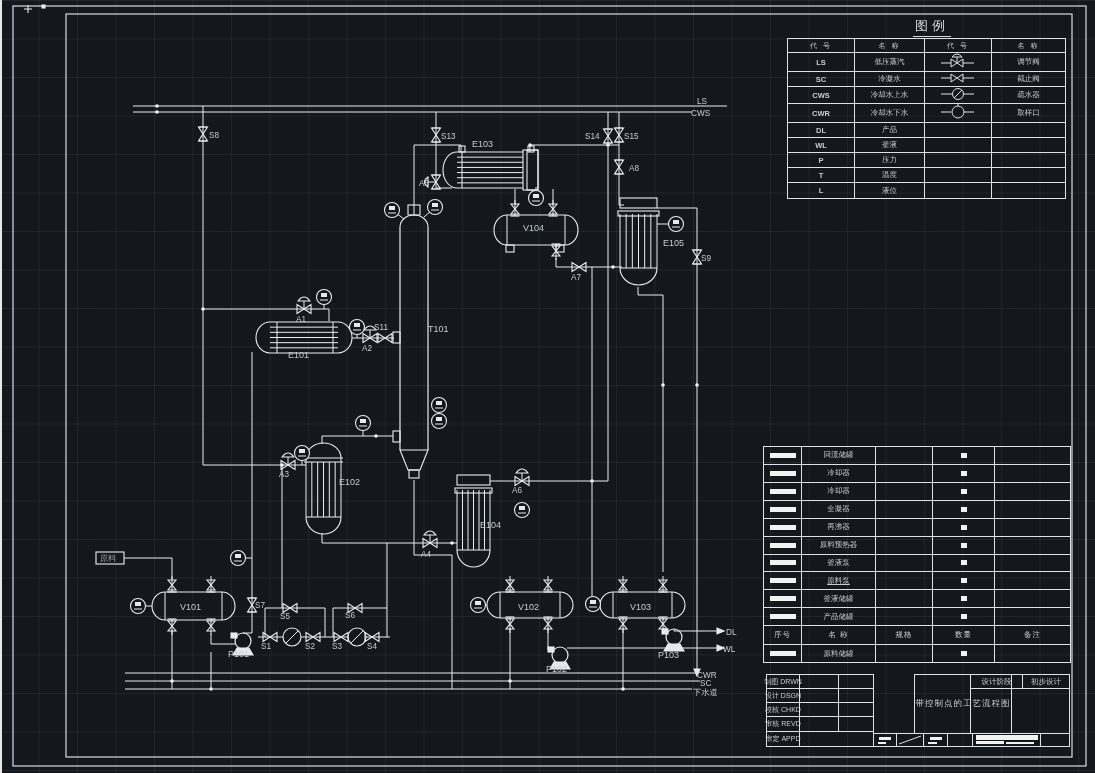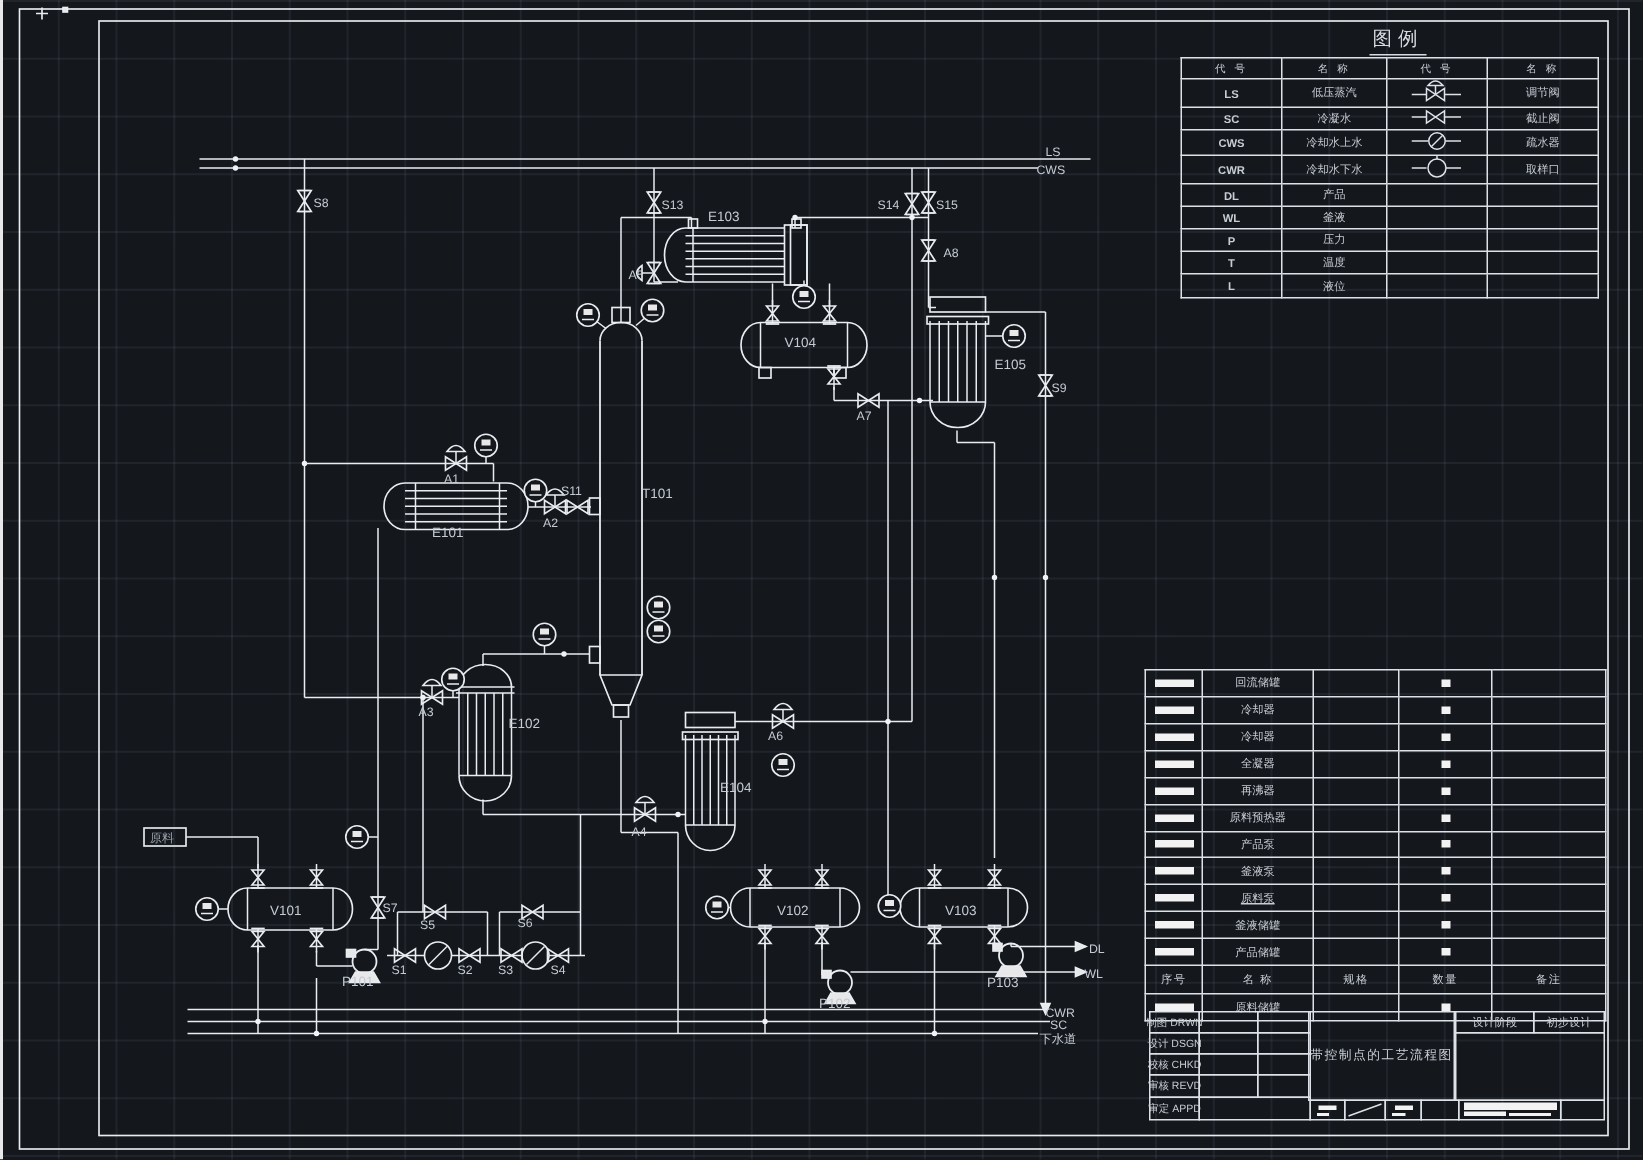--- a/index.html
+++ b/index.html
@@ -549,27 +549,20 @@
       </tr>
       <tr>
       <td style="width:37px;height:16.93px;"><span class="redact" style="width:26px;height:5px;"></span></td>
       <td style="width:73px;">原料预热器</td>
       <td style="width:56px;"></td>
       <td style="width:61px;"><span class="redact" style="width:6px;height:5px;"></span></td>
       <td style="width:75px;"></td>
       </tr>
       <tr>
       <td style="width:37px;height:16.93px;"><span class="redact" style="width:26px;height:5px;"></span></td>
-      <td style="width:73px;">产品泵</td>
-      <td style="width:56px;"></td>
-      <td style="width:61px;"><span class="redact" style="width:6px;height:5px;"></span></td>
-      <td style="width:75px;"></td>
-      </tr>
-      <tr>
-      <td style="width:37px;height:16.93px;"><span class="redact" style="width:26px;height:5px;"></span></td>
       <td style="width:73px;">釜液泵</td>
       <td style="width:56px;"></td>
       <td style="width:61px;"><span class="redact" style="width:6px;height:5px;"></span></td>
       <td style="width:75px;"></td>
       </tr>
       <tr>
       <td style="width:37px;height:16.93px;"><span class="redact" style="width:26px;height:5px;"></span></td>
       <td style="width:73px;text-decoration:underline;">原料泵</td>
       <td style="width:56px;"></td>
       <td style="width:61px;"><span class="redact" style="width:6px;height:5px;"></span></td>
@@ -614,21 +607,21 @@
   <div class="cell" style="left:766px;top:731px;width:34px;height:16px;font-size:7px;">审定 APPD</div>
   <div class="cell" style="left:799px;top:674px;width:40px;height:15px;"></div>
   <div class="cell" style="left:799px;top:688px;width:40px;height:15px;"></div>
   <div class="cell" style="left:799px;top:702px;width:40px;height:15px;"></div>
   <div class="cell" style="left:799px;top:716px;width:40px;height:16px;"></div>
   <div class="cell" style="left:838px;top:674px;width:36px;height:15px;"></div>
   <div class="cell" style="left:838px;top:688px;width:36px;height:15px;"></div>
   <div class="cell" style="left:838px;top:702px;width:36px;height:15px;"></div>
   <div class="cell" style="left:838px;top:716px;width:36px;height:16px;"></div>
   <div class="cell" style="left:799px;top:731px;width:75px;height:16px;"></div>
-  <div class="cell" style="left:872px;top:674px;width:98px;height:60px;font-size:8.5px;letter-spacing:1px;">带控制点的工艺流程图</div>
+  <div class="cell" style="left:914px;top:674px;width:98px;height:60px;font-size:8.5px;letter-spacing:1px;">带控制点的工艺流程图</div>
   <div class="cell" style="left:970px;top:674px;width:53px;height:15px;font-size:7.5px;">设计阶段</div>
   <div class="cell" style="left:1022px;top:674px;width:48px;height:15px;font-size:7.5px;">初步设计</div>
   <div class="cell" style="left:970px;top:688px;width:100px;height:46px;"></div>
 
   <div class="cell" style="left:873px;top:733px;width:24px;height:14px;">
       <span class="redact" style="width:12px;height:3px;margin-bottom:3px;"></span>
       <span class="redact" style="width:8px;height:2px;position:absolute;left:4px;top:8px;"></span>
     </div>
   <div class="cell" style="left:896px;top:733px;width:28px;height:14px;">
     <svg width="26" height="12">

